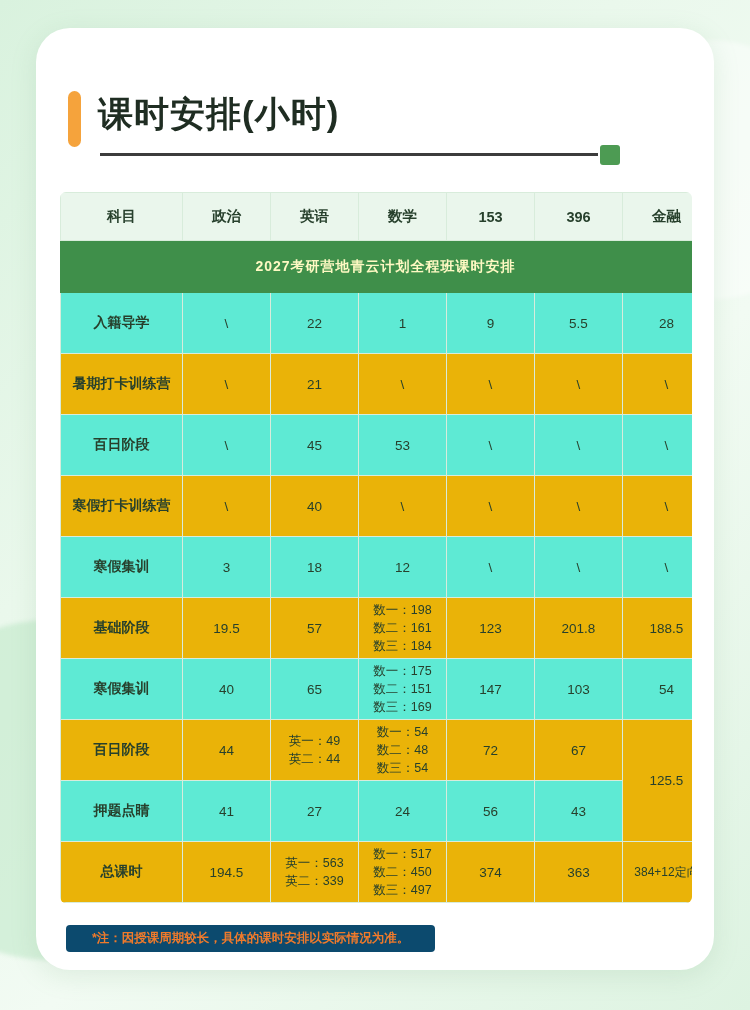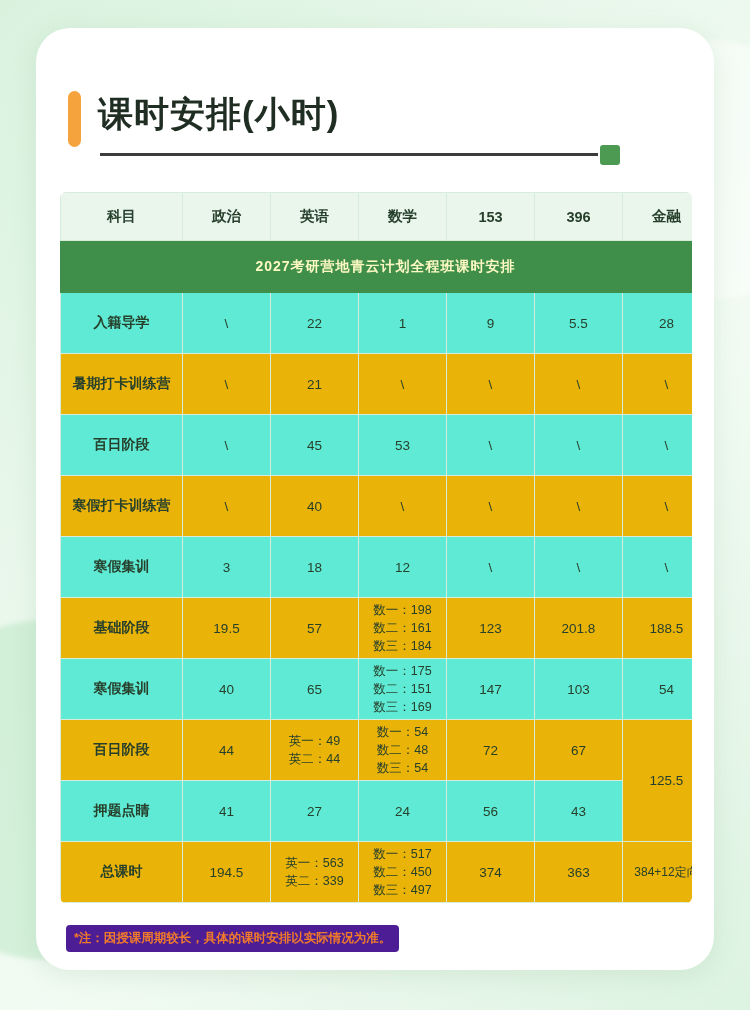--- a/index.html
+++ b/index.html
@@ -122,23 +122,23 @@
     text-align: center;
   }
   .col-sub { width: 88px; margin-left: 16px; }
   .col-first { width: 122px; }
 
   .note {
     margin: 22px 0 0 30px;
     font-size: 12.5px;
     font-weight: bold;
     color: #f07a2b;
-    background: #4c1d95;
+    background: #0c4a6e;
     display: inline-block;
-    padding: 5px 8px;
+    padding: 5px 26px;
     border-radius: 4px;
   }
 </style>
 </head>
 <body>
 
 <div class="bg-blob blob-1"></div>
 <div class="bg-blob blob-2"></div>
 
 <div class="card">

